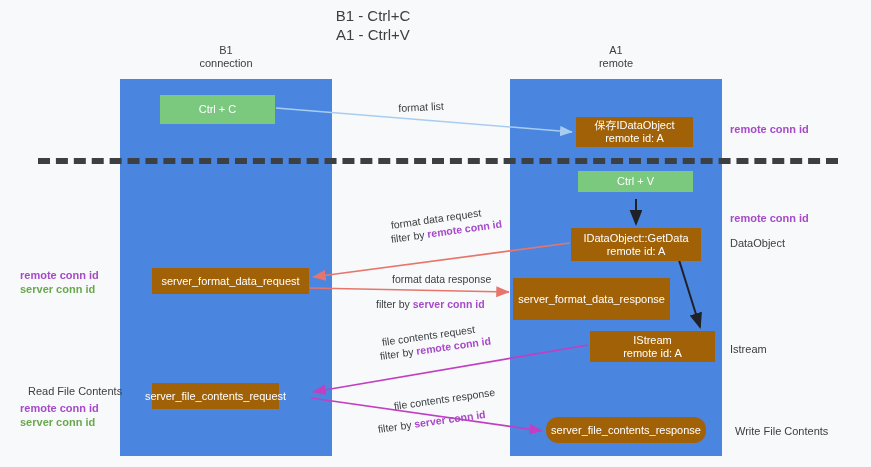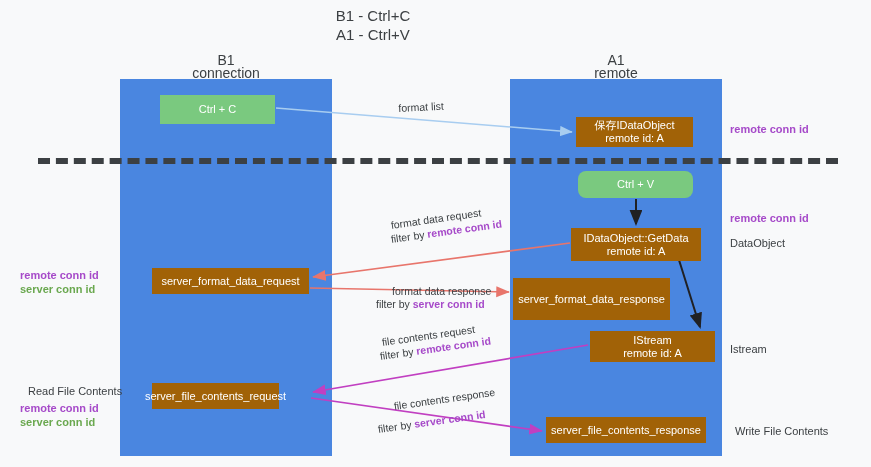--- a/index.html
+++ b/index.html
@@ -19,22 +19,22 @@
   #title{
     left:0;top:6px;width:746px;
     text-align:center;
     font-size:15px;line-height:19px;
     color:#3c4043;
     white-space:pre-line;
   }
 
   
   .col-head{
-    text-align:center;font-size:14px;line-height:13px;
-    color:#3c4043;white-space:pre-line;margin-top:10px;
+    text-align:center;font-size:11px;line-height:13px;
+    color:#3c4043;white-space:pre-line;
   }
   #head-b1{left:120px;top:44px;width:212px;}
   #head-a1{left:510px;top:44px;width:212px;}
 
   
   .lane{background:#4a86e0;}
   #lane-b1{left:120px;top:79px;width:212px;height:377px;}
   #lane-a1{left:510px;top:79px;width:212px;height:377px;}
 
   
@@ -51,26 +51,26 @@
     color:#ffffff;
     font-size:11px;line-height:13px;
     text-align:center;
     white-space:pre-line;
     padding:2px 4px;
   }
   .green{background:#7ac97f;}
   .orange{background:#a16207;}
 
   #n-ctrlc{left:160px;top:95px;width:115px;height:29px;}
-  #n-ctrlv{left:578px;top:171px;width:115px;height:27px;border-radius:8px;}
+  #n-ctrlv{left:578px;top:171px;width:115px;height:21px;}
   #n-idataobject{left:576px;top:117px;width:117px;height:30px;}
   #n-getdata{left:571px;top:228px;width:130px;height:33px;}
   #n-sfdresp{left:513px;top:278px;width:157px;height:42px;}
   #n-istream{left:590px;top:331px;width:125px;height:31px;}
-  #n-sfcresp{left:546px;top:417px;width:160px;height:26px;}
+  #n-sfcresp{left:546px;top:417px;width:160px;height:26px;border-radius:12px;}
   #n-sfdreq{left:152px;top:268px;width:157px;height:26px;}
   #n-sfcreq{left:152px;top:383px;width:127px;height:26px;}
 
   
   .ann{font-size:11px;line-height:14px;}
   .ann .purple{color:#a64ac9;font-weight:bold;}
   .ann .green-t{color:#6aa84f;font-weight:bold;}
   .ann .plain{color:#3c4043;}
 
   #ann-r1{left:730px;top:122px;}
@@ -87,21 +87,21 @@
   .edge-label{
     font-size:10.5px;line-height:13px;
     color:#3c4043;white-space:nowrap;
   }
   .edge-label .hl-purple{color:#a64ac9;font-weight:bold;}
   .rot-up{transform:rotate(-8deg);transform-origin:left top;}
 
   #el-formatlist{left:398px;top:102px;transform:rotate(-3deg);transform-origin:left top;}
   #el-fdreq{left:390px;top:219px;}
   #el-fdreq2{left:390px;top:233px;}
-  #el-fdresp{left:392px;top:273px;margin-top:12px;}
+  #el-fdresp{left:392px;top:273px;}
   #el-fdresp2{left:376px;top:298px;}
   #el-fcreq{left:381px;top:336px;}
   #el-fcreq2{left:379px;top:350px;}
   #el-fcresp{left:393px;top:400px;}
   #el-fcresp2{left:377px;top:423px;}
 
   svg#wires{position:absolute;left:0;top:0;width:871px;height:467px;overflow:visible;pointer-events:none;}
 </style>
 </head>
 <body>

